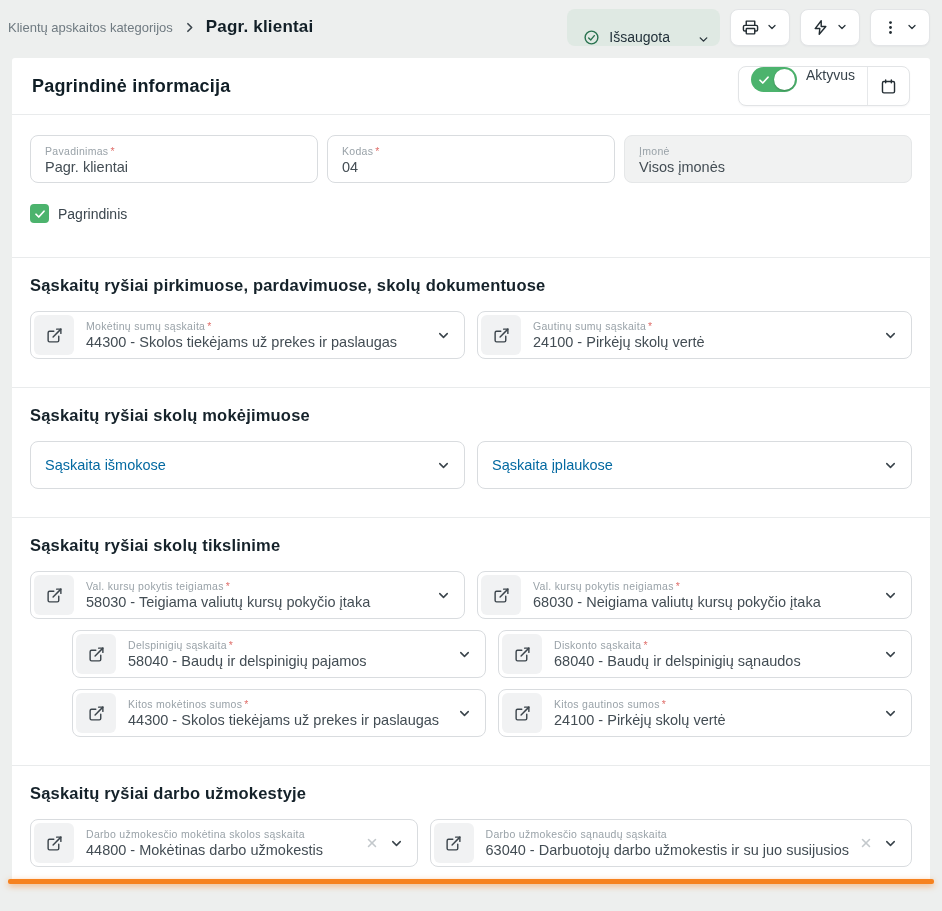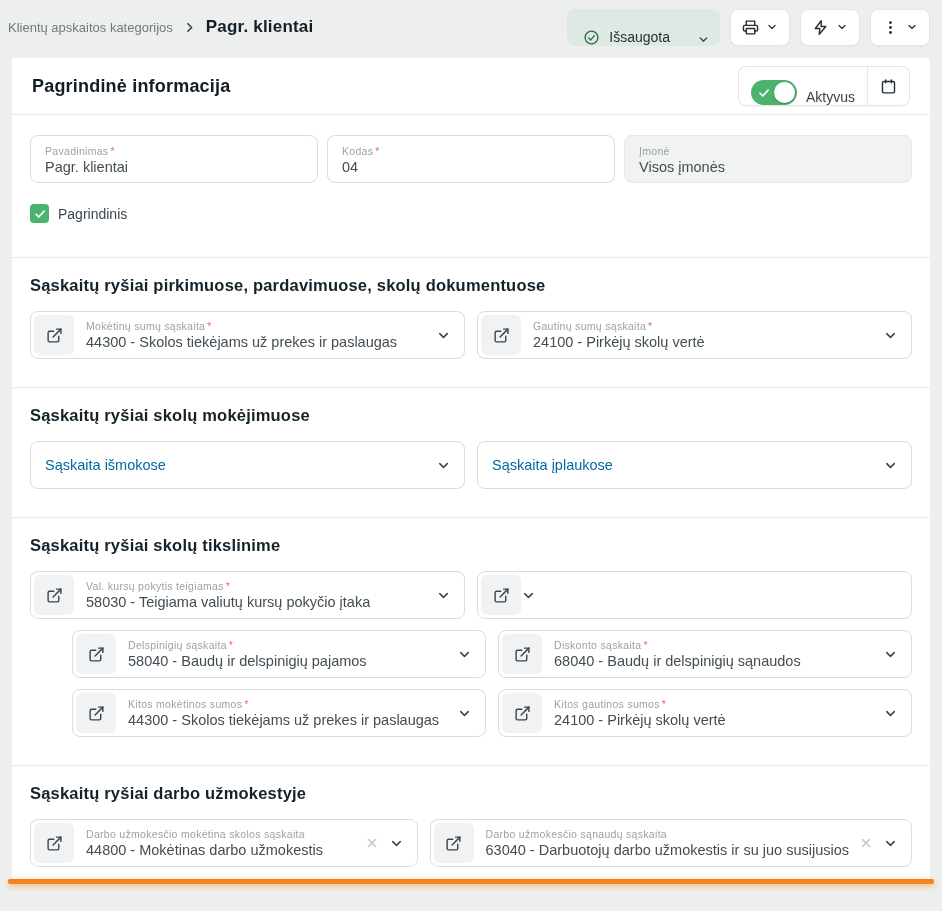--- a/index.html
+++ b/index.html
@@ -51,21 +51,21 @@
   .card-header {
     height: 56px; padding: 8px 20px;
     display: flex; align-items: center; justify-content: space-between;
   }
   .card-title { font-size: 18px; font-weight: 800; color: #101e26; letter-spacing: .2px; }
   .active-group {
     display: flex; align-items: stretch; height: 40px;
     border: 1px solid #e2e4e6; border-radius: 8px; background: #fff;
     box-shadow: 0 1px 2px rgba(20,30,40,.04);
   }
-  .active-left { display: flex; align-items: flex-end; gap: 9px; padding: 0 12px; cursor: pointer; }
+  .active-left { display: flex; align-items: flex-start; gap: 9px; padding: 0 12px; cursor: pointer; }
   .toggle {
     position: relative; width: 46px; height: 25px; border-radius: 13px;
     background: var(--accent-green, #4cb36d);
     display: flex; align-items: center;
   }
   .toggle .tick { position: absolute; left: 7px; width: 12px; height: 12px; stroke: #fff; }
   .toggle .knob {
     position: absolute; right: 2px; width: 21px; height: 21px; border-radius: 50%;
     background: #fff; box-shadow: 0 1px 2px rgba(0,0,0,.25);
   }
@@ -332,20 +332,24 @@
           </div>
       </div>
       <div class="combo">
         <button class="link-btn">
             <svg class="svg16" viewBox="0 0 24 24" fill="none" stroke="#3c454c" stroke-width="2" stroke-linecap="round" stroke-linejoin="round">
               <path d="M18 13v6a2 2 0 0 1-2 2H5a2 2 0 0 1-2-2V8a2 2 0 0 1 2-2h6"></path>
               <polyline points="15 3 21 3 21 9"></polyline>
               <line x1="10" y1="14" x2="21" y2="3"></line>
             </svg>
           </button>
+        <div class="text-wrap">
+          <div class="f-label"><span>Val. kursų pokytis neigiamas</span><span class="req">*</span></div>
+          <div class="f-value">68030 - Neigiama valiutų kursų pokyčio įtaka</div>
+        </div>
         <div class="trailing">
             <svg class="chev" viewBox="0 0 24 24" fill="none" stroke-width="2.4" stroke-linecap="round" stroke-linejoin="round">
               <polyline points="6 9 12 15 18 9"></polyline>
             </svg>
           </div>
       </div>
     </div>
     <div class="row2">
       <div class="combo">
         <button class="link-btn">

